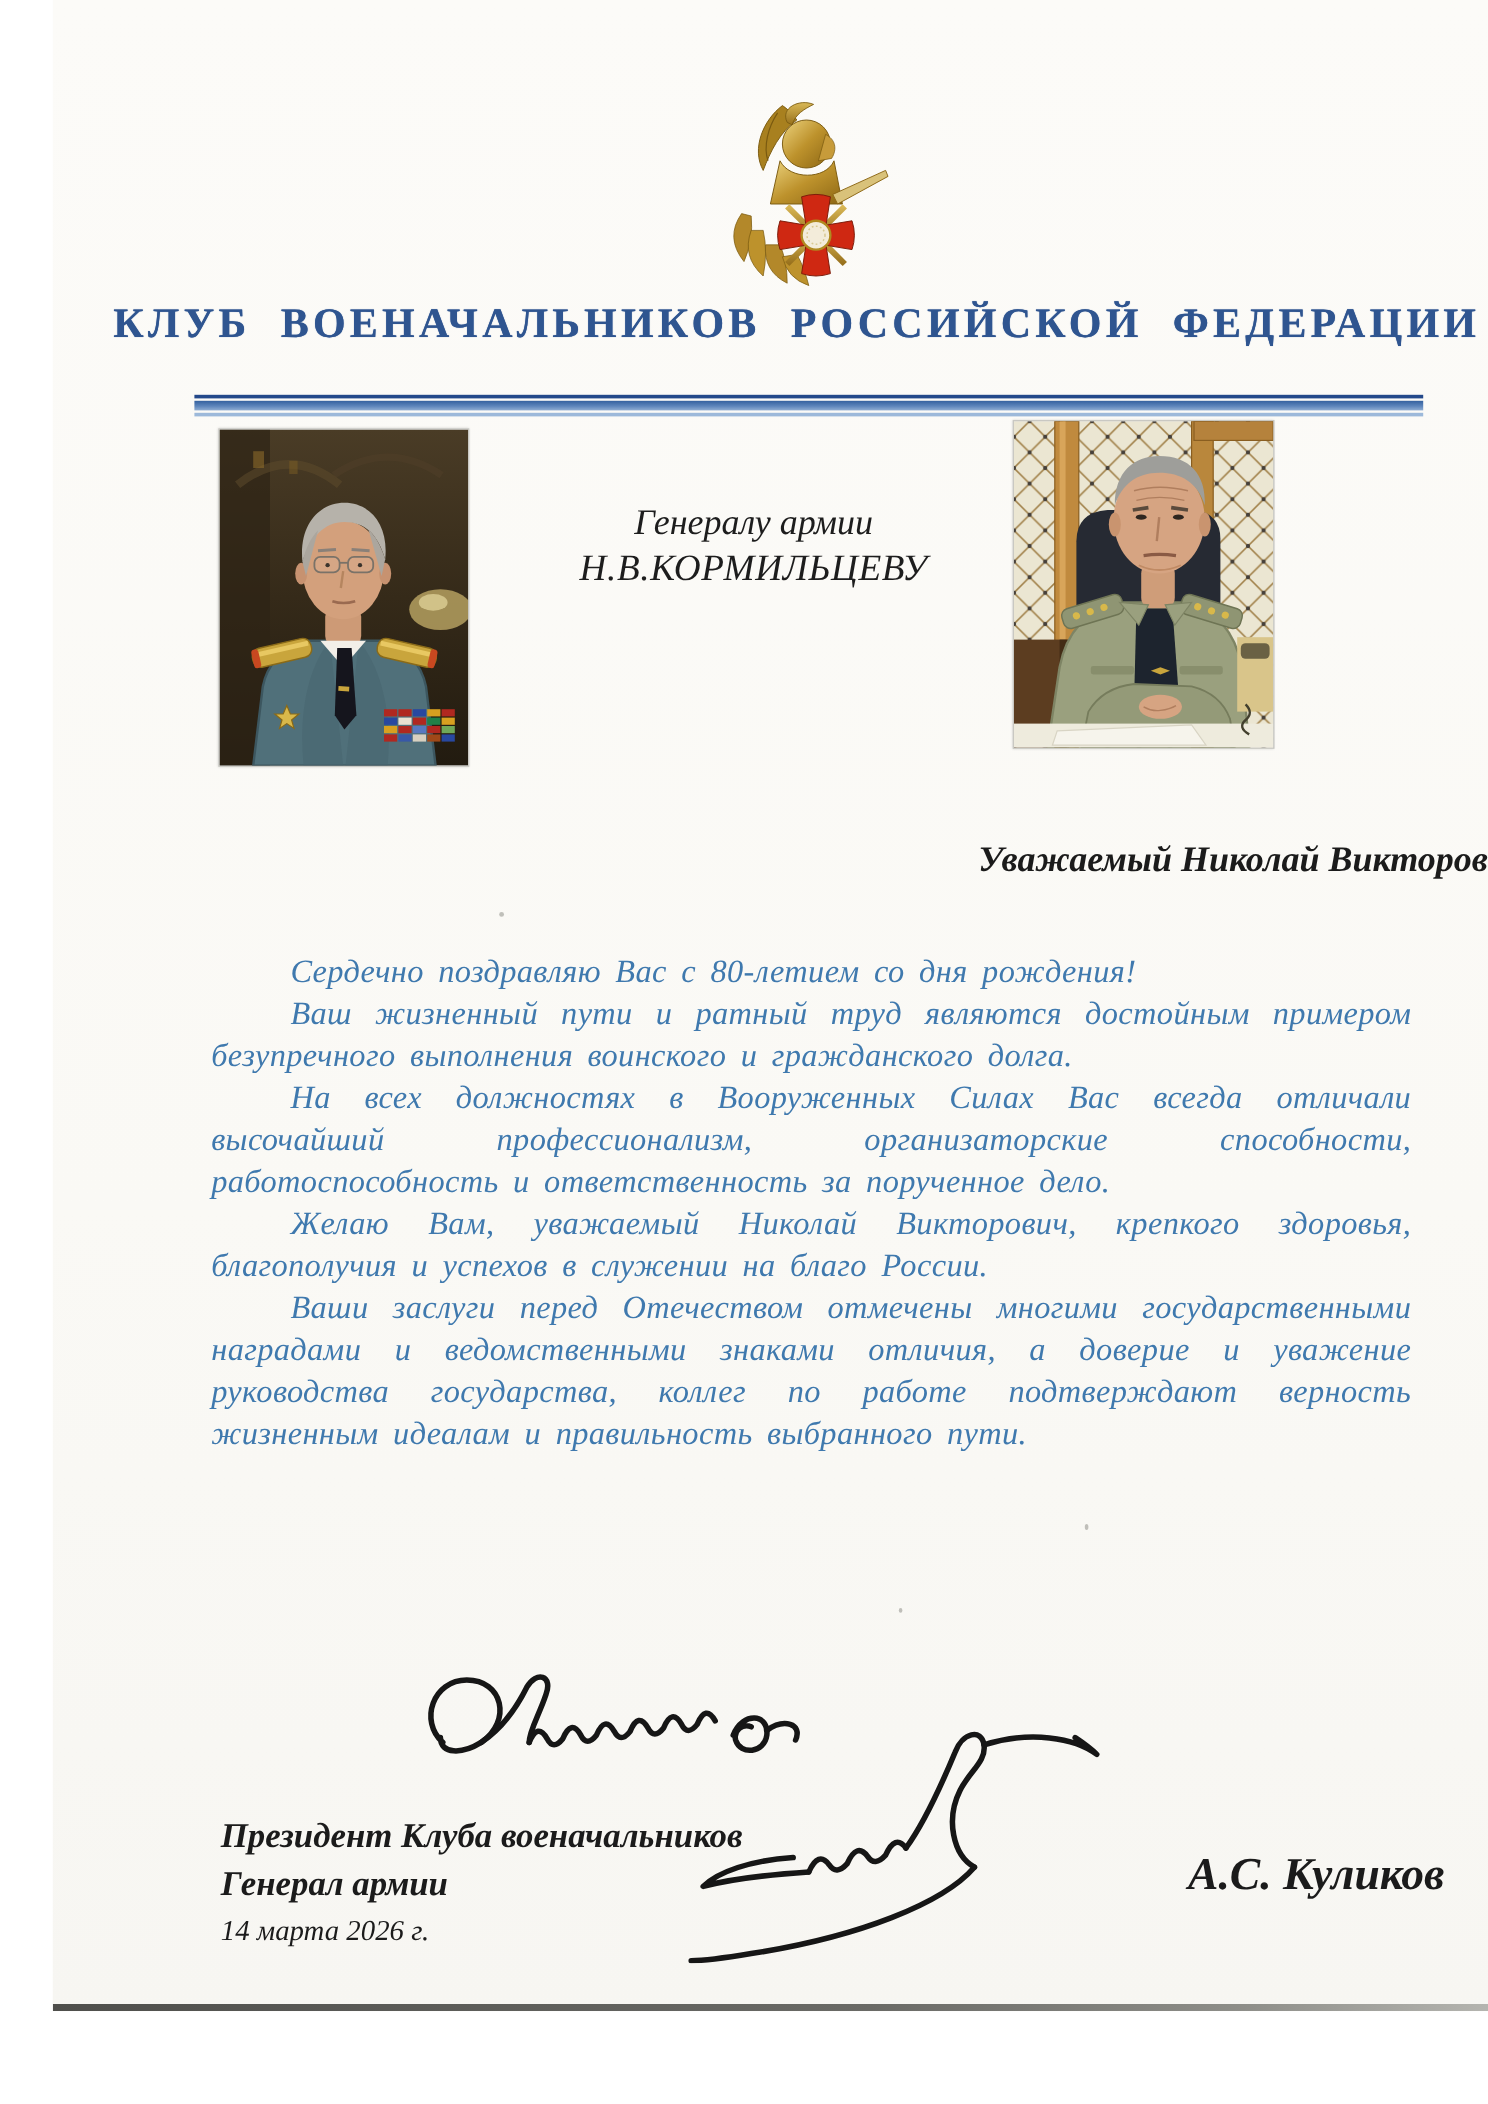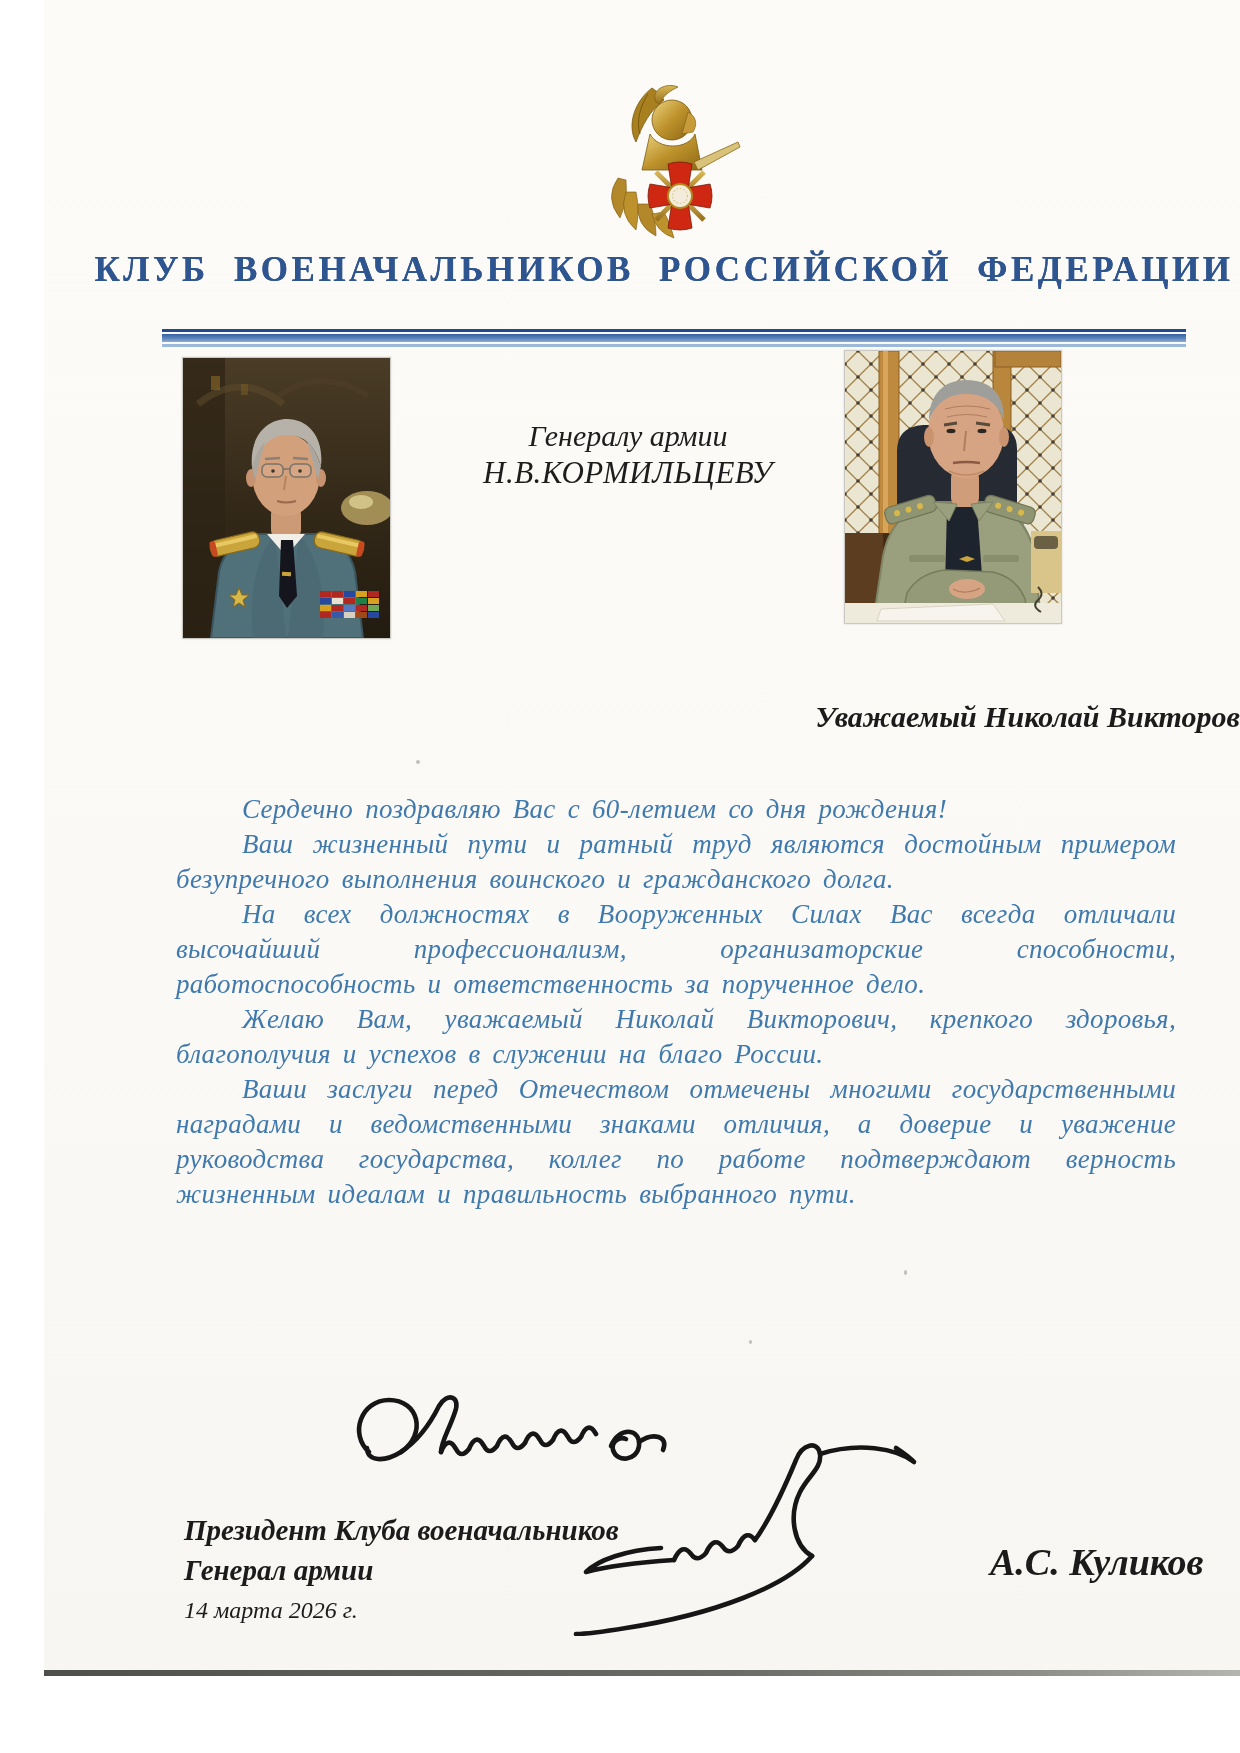--- a/index.html
+++ b/index.html
@@ -328,21 +328,21 @@
 
       <rect x="186" y="180" width="30" height="62" fill="#d9c58a"></rect>
       <rect x="189" y="185" width="24" height="13" rx="4" fill="#6a6144"></rect>
       <path d="M193,236 q7,7 0,13 q-7,6 3,12" fill="none" stroke="#43402e" stroke-width="2"></path>
     </svg>
   </div>
 
   <div class="salutation">Уважаемый Николай Викторович!</div>
 
   <div class="body-text">
-    <p>Сердечно поздравляю Вас с 60-летием со дня рождения!</p>
+    <p>Сердечно поздравляю Вас с 80-летием со дня рождения!</p>
     <p>Ваш жизненный пути и ратный труд являются достойным примером безупречного выполнения воинского и гражданского долга.</p>
     <p>На всех должностях в Вооруженных Силах Вас всегда отличали высочайший профессионализм, организаторские способности, работоспособность и ответственность за порученное дело.</p>
     <p>Желаю Вам, уважаемый Николай Викторович, крепкого здоровья, благополучия и успехов в служении на благо России.</p>
     <p>Ваши заслуги перед Отечеством отмечены многими государственными наградами и ведомственными знаками отличия, а доверие и уважение руководства государства, коллег по работе подтверждают верность жизненным идеалам и правильность выбранного пути.</p>
   </div>
 
   <div class="sig1">
     <svg viewBox="0 0 355 102" xmlns="http://www.w3.org/2000/svg">
       <g fill="none" stroke="#161616" stroke-width="4.6" stroke-linecap="round" stroke-linejoin="round">
         <path d="M30,64 C10,46 22,12 50,12 C80,12 88,46 62,64 C46,74 28,74 28,60"></path>

